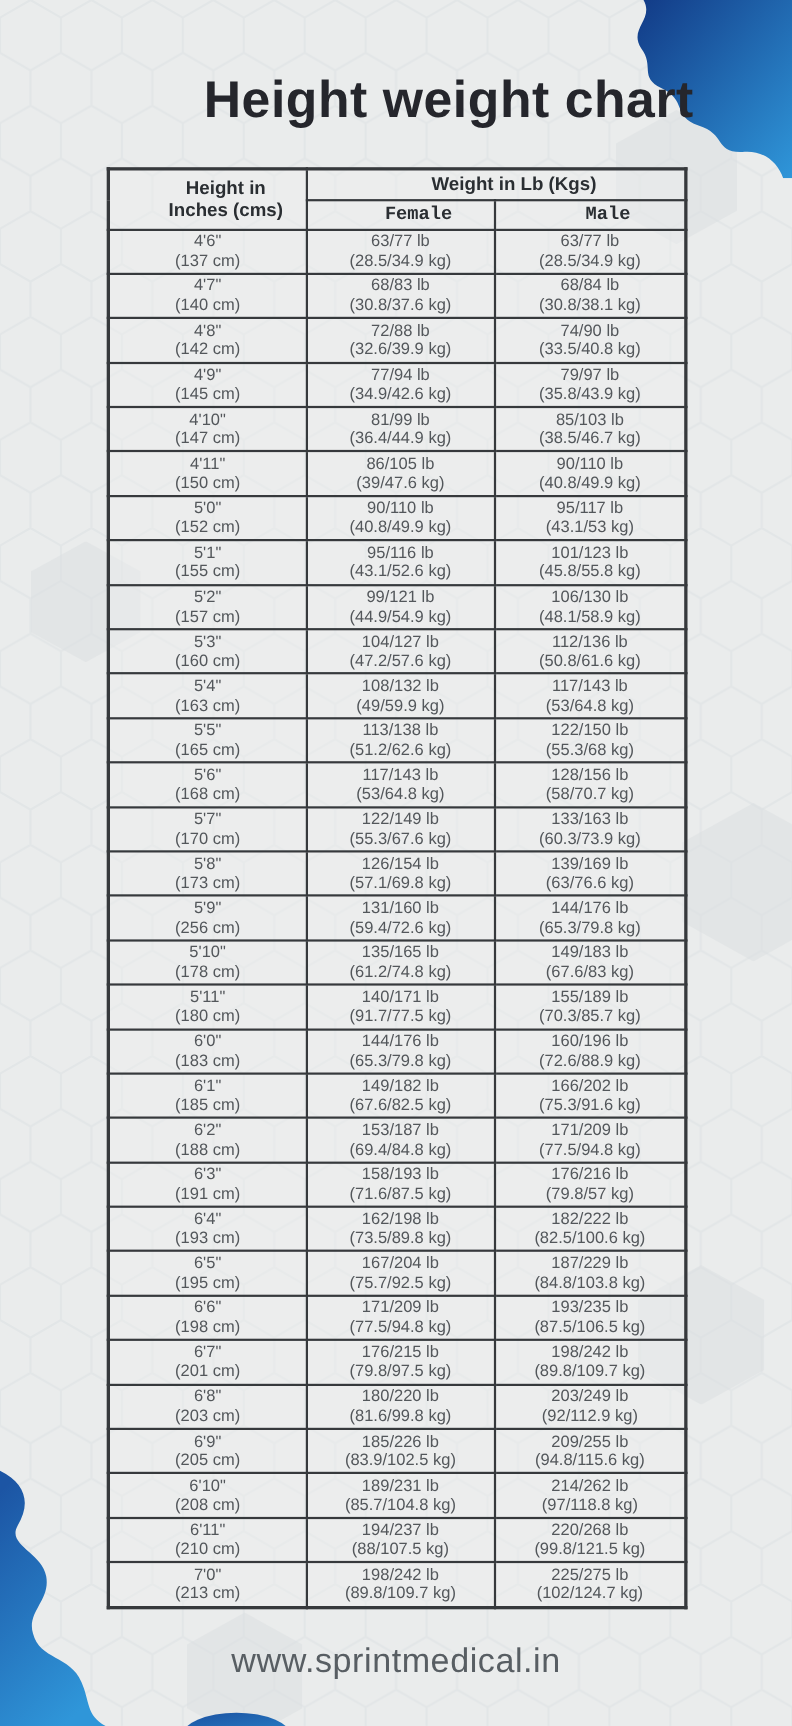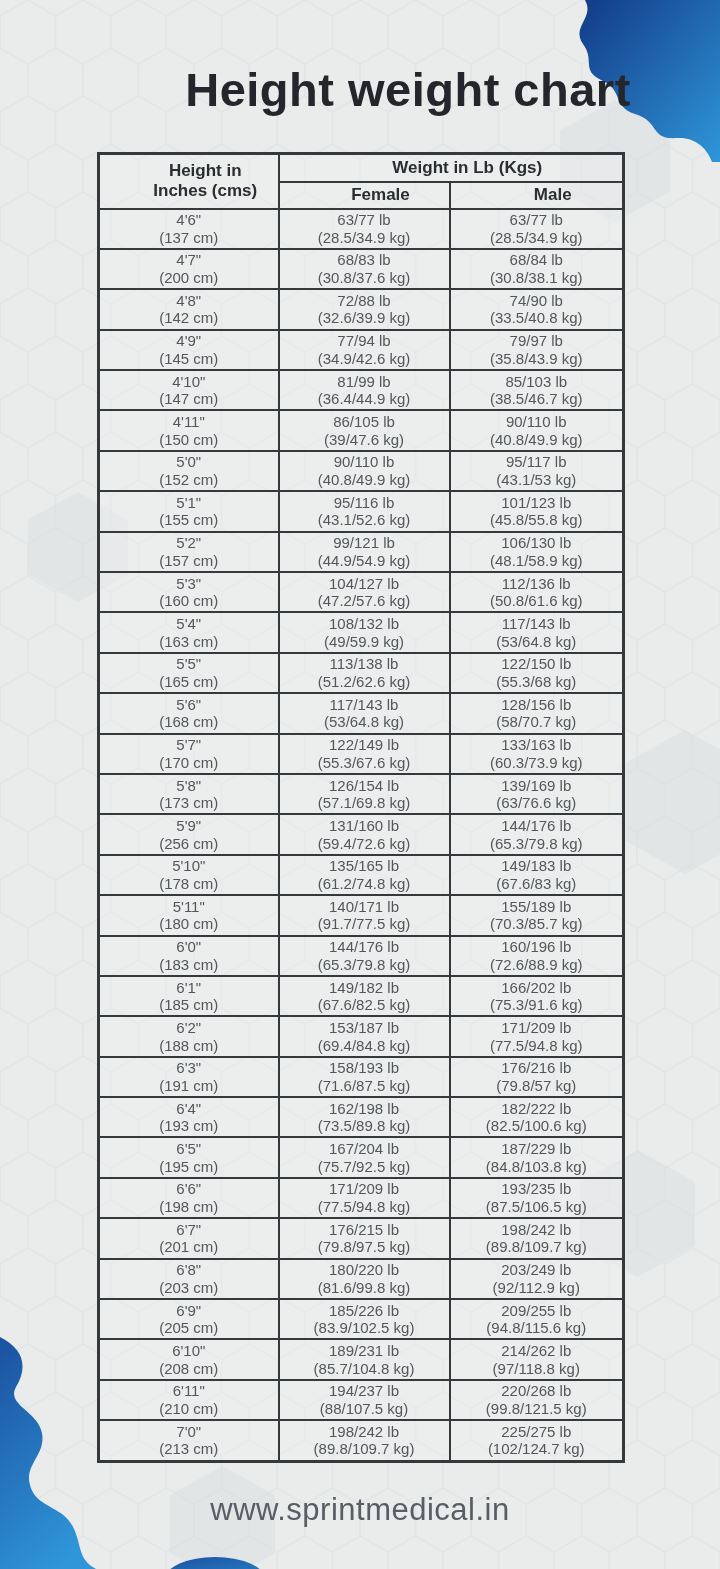--- a/index.html
+++ b/index.html
@@ -24,21 +24,21 @@
     position:absolute; left:97px; top:152px; width:525px;
     border-collapse:collapse; table-layout:fixed;
     border:3px solid #36393c;
     background:rgba(240,242,242,0.35);
   }
   .hw-table th, .hw-table td {
     border:2px solid #36393c; text-align:center; padding:0;
   }
   .hw-table thead th { color:#2a2e32; font-size:17px; font-weight:bold;padding-left:33px; }
   .th-group { height:28px; }
-  .th-sub   { height:27px; }
+  .th-sub   { height:27px;font-family:Liberation Mono, monospace; }
   .th-height div { line-height:20px; }
   .hw-table td {
     height:36.4px; padding:1px 0;
     font-size:15px; color:#53575b;
   }
   .hw-table td div { line-height:17.6px; }
   .footer {
     position:absolute; left:0; top:1492px; width:720px;
     text-align:center; font-size:31px; color:#585e63; letter-spacing:0.5px;
   }
@@ -119,21 +119,21 @@
             <div>(28.5/34.9 kg)</div>
           </td>
           <td>
             <div>63/77 lb</div>
             <div>(28.5/34.9 kg)</div>
           </td>
         </tr>
         <tr>
           <td>
             <div>4'7"</div>
-            <div>(200 cm)</div>
+            <div>(140 cm)</div>
           </td>
           <td>
             <div>68/83 lb</div>
             <div>(30.8/37.6 kg)</div>
           </td>
           <td>
             <div>68/84 lb</div>
             <div>(30.8/38.1 kg)</div>
           </td>
         </tr>

